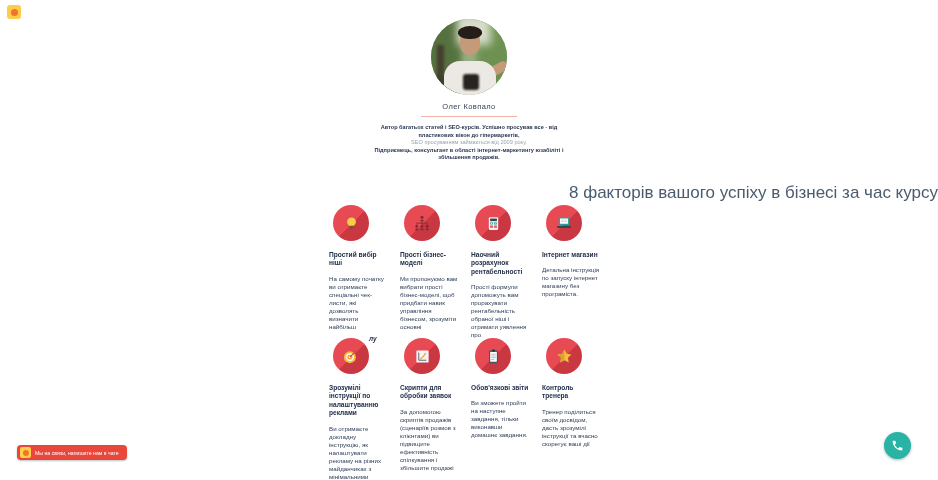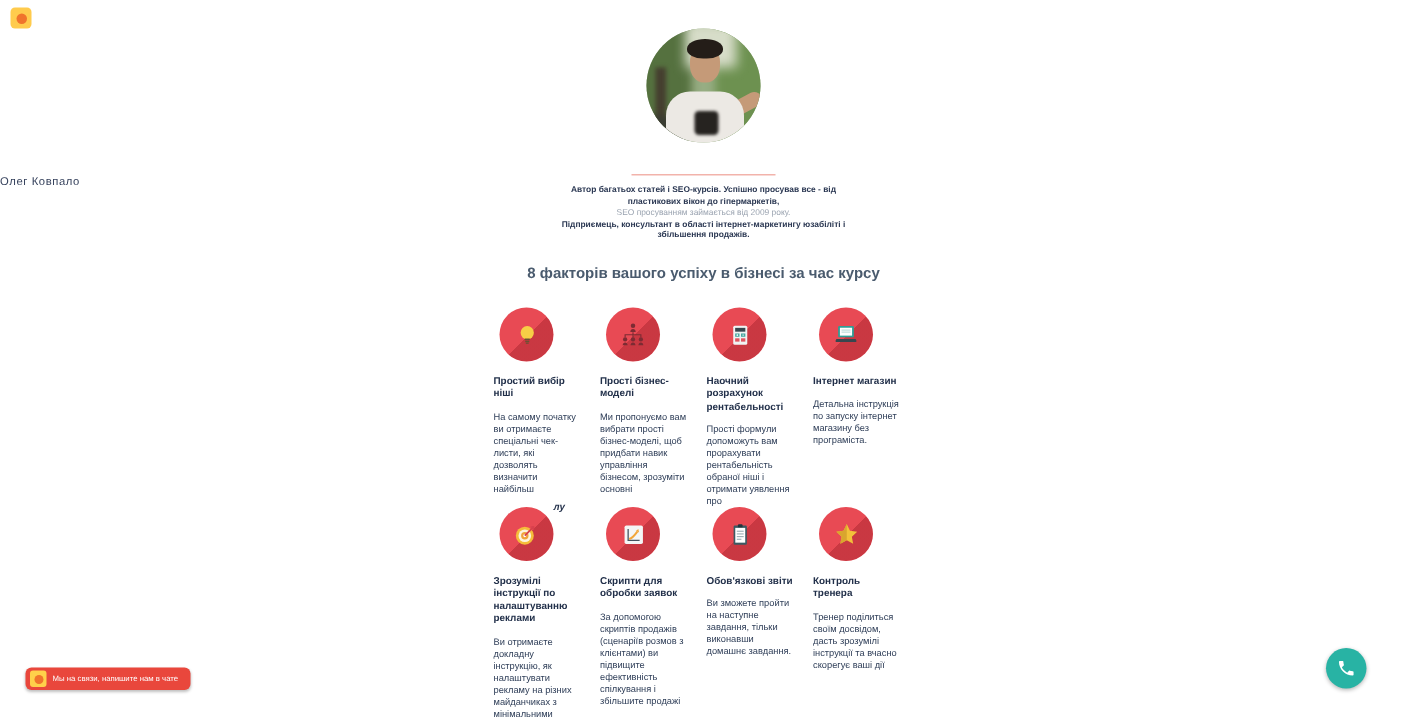--- a/index.html
+++ b/index.html
@@ -20,31 +20,31 @@
   .av-r{right:-10px;top:-4px;width:40px;height:90px;background:#6d9150;filter:blur(3px);}
   .av-sky{left:26px;top:-4px;width:34px;height:30px;background:#d7ddc9;filter:blur(4px);}
   .av-trunk{left:6px;top:26px;width:7px;height:50px;background:#453f2f;filter:blur(1.5px);}
   .av-chair{left:-4px;bottom:-8px;width:30px;height:26px;background:#3a3d33;filter:blur(2px);}
   .av-shirt{left:13px;top:42px;width:52px;height:36px;background:#ece9e4;border-radius:16px 16px 0 0;}
   .av-print{left:32px;top:55px;width:16px;height:16px;background:#262320;border-radius:3px;filter:blur(1px);}
   .av-arm{left:48px;top:47px;width:30px;height:10px;background:#c59a78;border-radius:5px;transform:rotate(-28deg);}
   .av-head{left:29px;top:11px;width:20px;height:25px;background:#c59a78;border-radius:45%;}
   .av-hair{left:27px;top:7px;width:24px;height:13px;background:#241d18;border-radius:50% 50% 45% 45%;}
 
-  .name{position:absolute;top:116px;left:0;width:100%;text-align:left;
+  .name{position:absolute;top:102px;left:0;width:100%;text-align:center;
     font-size:7.5px;color:#333f5a;letter-spacing:.4px;}
   .name-underline{position:absolute;top:116px;left:421px;width:96px;border-top:1px solid #f2b3ab;}
 
   .bio{position:absolute;top:124px;left:369px;width:200px;text-align:center;
     font-size:5.6px;line-height:7.5px;color:#2a3752;font-weight:bold;}
   .bio p{margin:0;}
   .bio .muted{color:#9aa3b0;font-weight:normal;}
 
-  .heading{position:absolute;top:169px;left:0;width:100%;text-align:center;
-    font-size:10px;font-weight:700;color:#4a5b6e;}
+  .heading{position:absolute;top:169px;left:0;width:100%;text-align:right;
+    font-size:17px;font-weight:400;color:#4a5b6e;}
 
   .features{position:absolute;left:329px;top:204px;width:286px;display:grid;
     grid-template-columns:repeat(4,71px);grid-template-rows:133px auto;}
   .feature{box-sizing:border-box;padding-right:13px;position:relative;}
   .icon-circle{width:36px;height:36px;border-radius:50%;background:#e84a54;position:relative;
     overflow:hidden;margin:1px 0 10px 4px;display:flex;align-items:center;justify-content:center;}
   .icon-circle::after{content:"";position:absolute;inset:0;border-radius:50%;
     background:linear-gradient(135deg,rgba(0,0,0,0) 52%,rgba(130,14,24,.30) 52%);}
   .icon-circle svg{position:relative;z-index:1;}
   .f-title{font-size:6.6px;line-height:8.4px;font-weight:bold;color:#22304a;margin:0 0 7px;}

